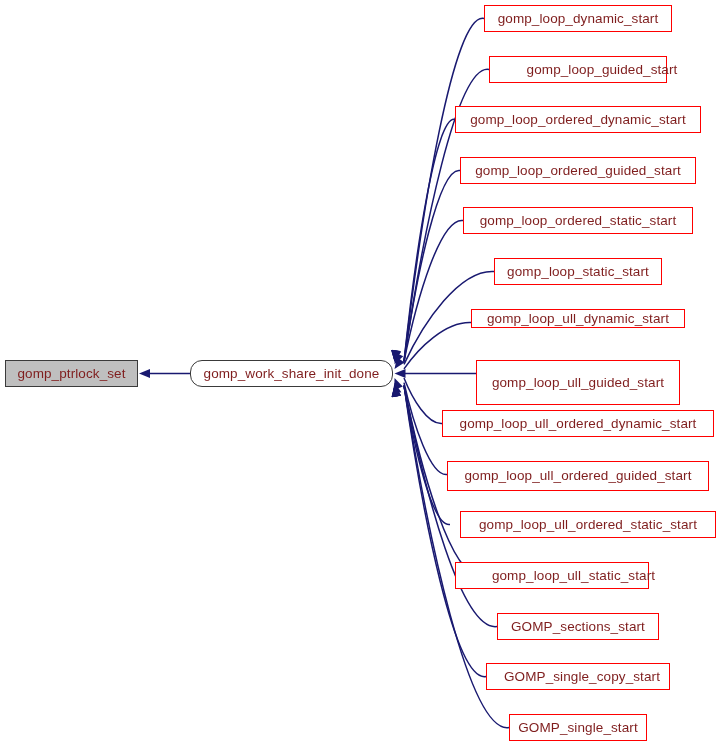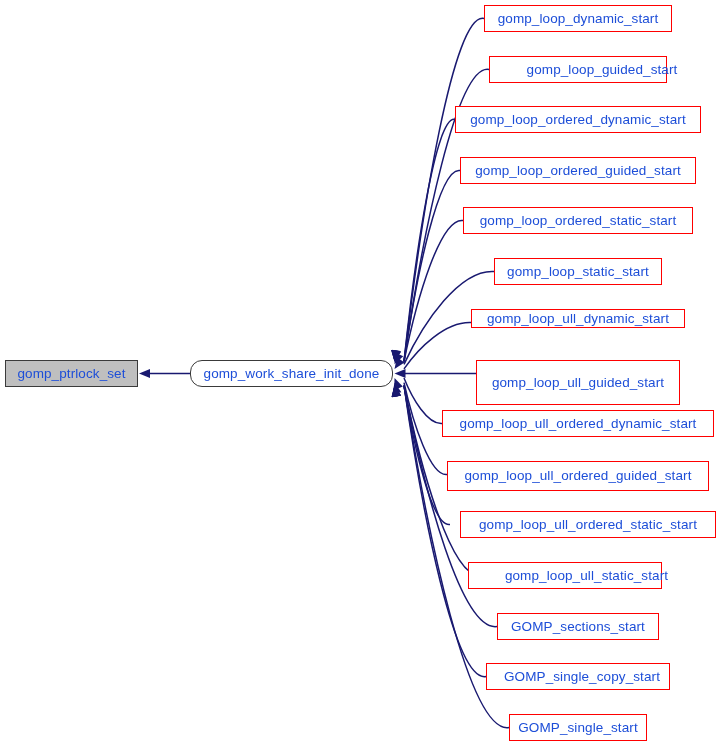--- a/index.html
+++ b/index.html
@@ -27,21 +27,21 @@
   }
   .node-box {
     position: absolute;
     box-sizing: border-box;
     display: flex;
     align-items: center;
     justify-content: center;
     white-space: nowrap;
     font-size: 13.5px;
     line-height: 1;
-    color: #1d4ed8;
+    color: #7f1d1d;
     background: #ffffff;
     border: 1.4px solid #ff0000;
     letter-spacing: 0.1px;
   }
   .node-box.center-node {
     border: 1.4px solid #3a3a3a;
     background: #ffffff;
   }
   .node-box.root-node {
     border: 1.4px solid #3a3a3a;
@@ -132,21 +132,21 @@
       </div>
       <div class="node-box" style="left: 442px; top: 410px; width: 272px; height: 27px;">
         <span class="node-label">gomp_loop_ull_ordered_dynamic_start</span>
       </div>
       <div class="node-box" style="left: 447px; top: 461px; width: 262px; height: 30px;">
         <span class="node-label">gomp_loop_ull_ordered_guided_start</span>
       </div>
       <div class="node-box" style="left: 450px; top: 511px; width: 256px; height: 27px; margin-left: 10px;">
         <span class="node-label">gomp_loop_ull_ordered_static_start</span>
       </div>
-      <div class="node-box" style="left: 468px; top: 562px; width: 194px; height: 27px; padding-left: 43px;">
+      <div class="node-box" style="left: 455px; top: 562px; width: 194px; height: 27px; padding-left: 43px;">
         <span class="node-label">gomp_loop_ull_static_start</span>
       </div>
       <div class="node-box" style="left: 497px; top: 613px; width: 162px; height: 27px;">
         <span class="node-label">GOMP_sections_start</span>
       </div>
       <div class="node-box" style="left: 486px; top: 663px; width: 184px; height: 27px; padding-left: 8px;">
         <span class="node-label">GOMP_single_copy_start</span>
       </div>
       <div class="node-box" style="left: 509px; top: 714px; width: 138px; height: 27px;">
         <span class="node-label">GOMP_single_start</span>

